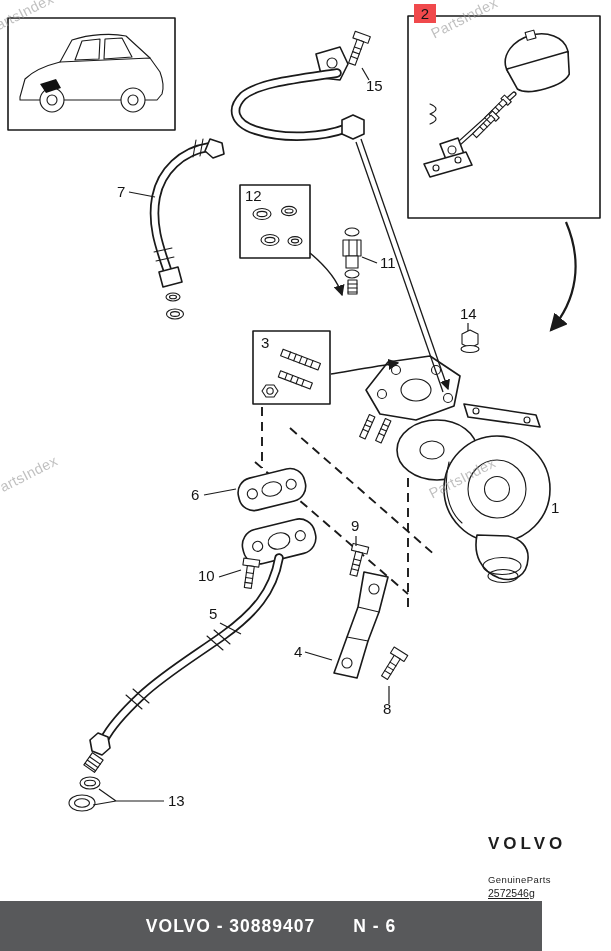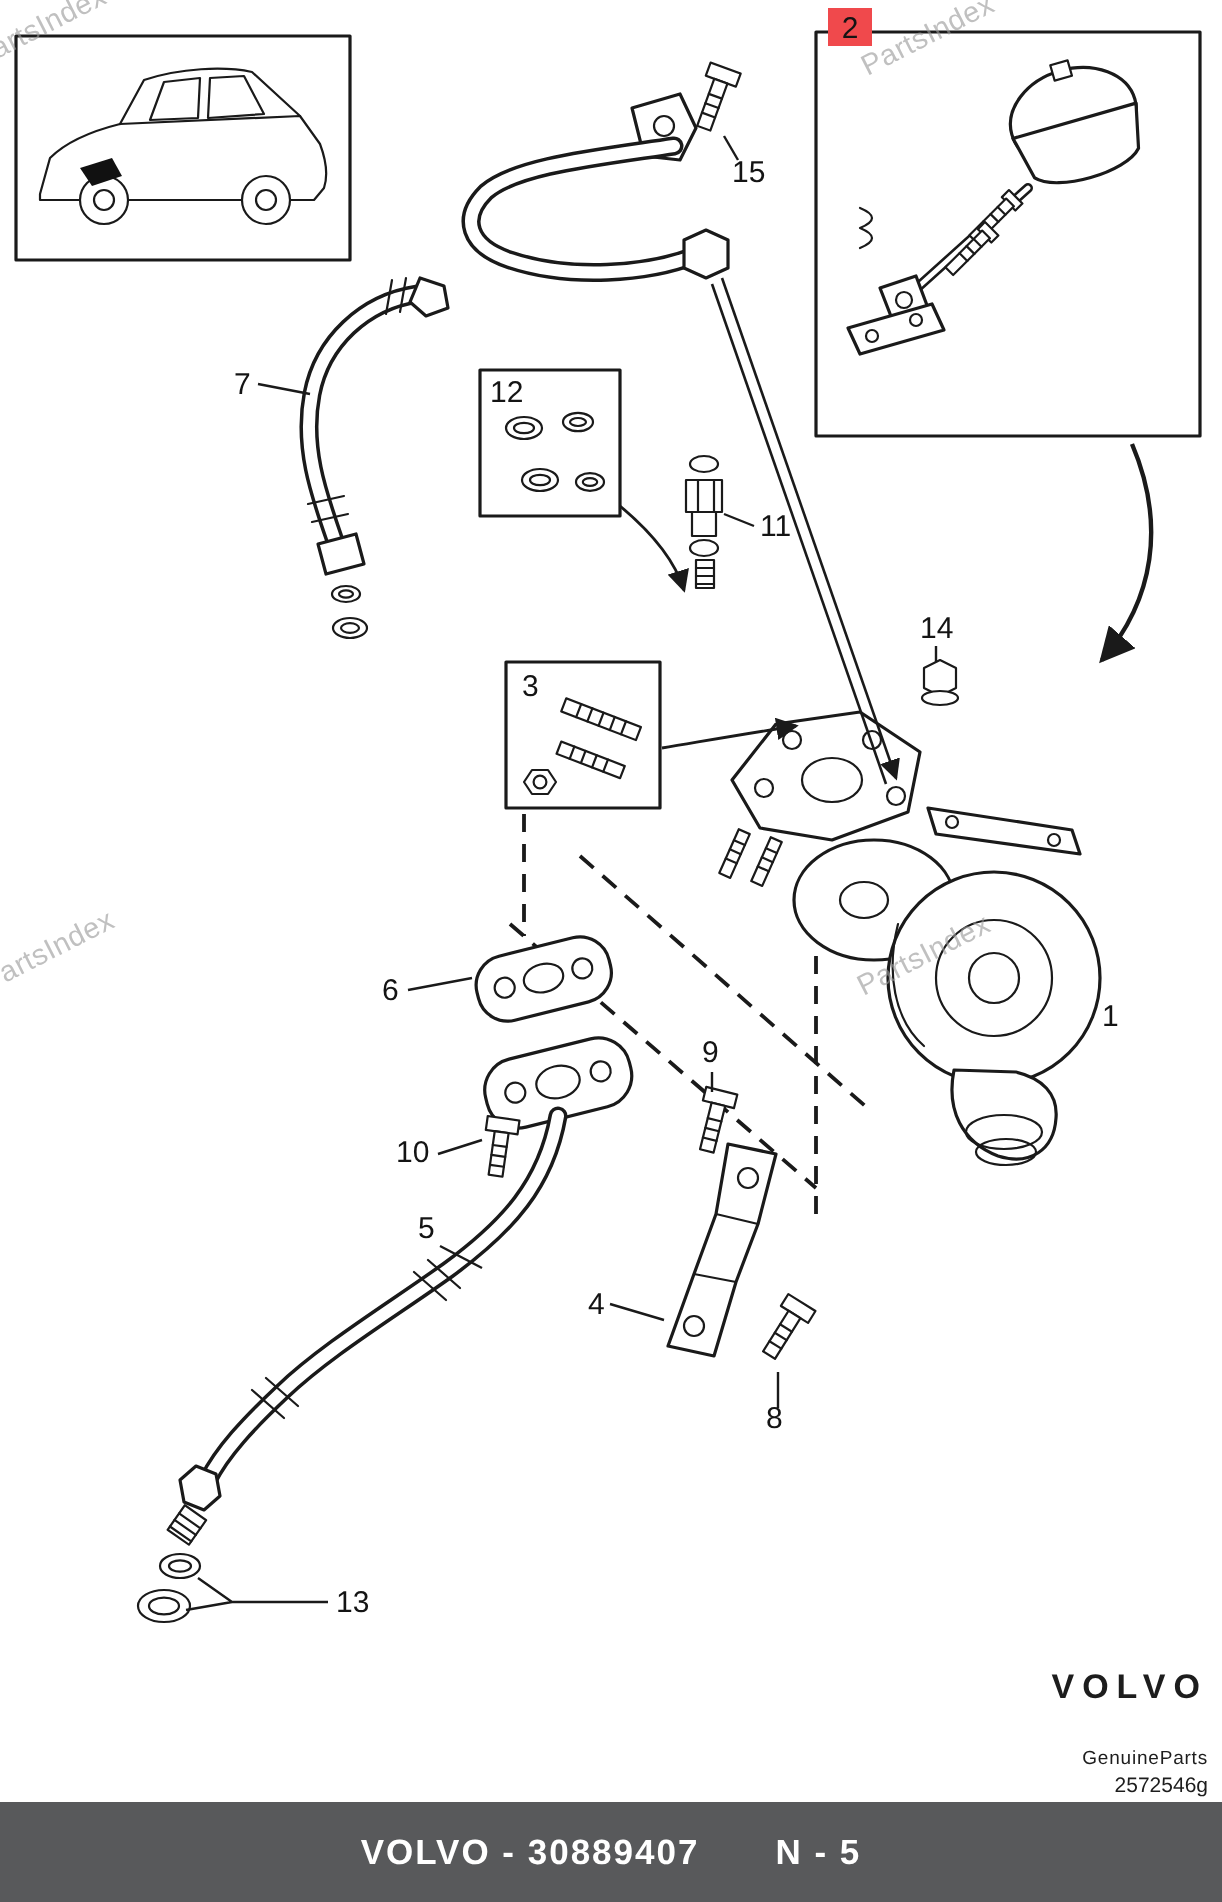--- a/index.html
+++ b/index.html
@@ -9,27 +9,27 @@
 
   
   .wm { position:absolute; z-index:4; font-size:14.5px; color:#9a9a9a; opacity:.62;
         transform:rotate(-27deg); letter-spacing:.3px; white-space:nowrap; pointer-events:none; }
   .wm1 { left:-16px; top:6px; }
   .wm2 { left:428px; top:10px; }
   .wm3 { left:-12px; top:468px; }
   .wm4 { left:426px; top:470px; }
 
   
-  .branding { position:absolute; left:488px; top:834px; width:116px; text-align:right; z-index:2; color:#1d1d1d; }
+  .branding { position:absolute; left:488px; top:834px; width:116px; text-align:left; z-index:2; color:#1d1d1d; }
   .brand-logo { font-weight:bold; font-size:17px; letter-spacing:4px; }
   .brand-genuine { font-size:9.5px; margin-top:20px; letter-spacing:.4px; }
-  .brand-code { font-size:10.5px; margin-top:2px; }
+  .brand-code { font-size:10.5px; margin-top:2px;text-decoration:underline; }
 
   
-  .footer { position:absolute; left:0; bottom:0; width:611px; height:50px; background:#58595b; z-index:6;
+  .footer { position:absolute; left:0; bottom:0; width:542px; height:50px; background:#58595b; z-index:6;
             display:flex; align-items:center; justify-content:center; gap:38px;
             color:#ffffff; font-size:17.5px; font-weight:bold; letter-spacing:1px; }
 
   
   .ln   { stroke:#1a1a1a; stroke-width:1.6; fill:none; stroke-linejoin:round; stroke-linecap:round; }
   .thin { stroke-width:1.1; }
   .wfill{ fill:#ffffff; }
   .tube-o { stroke:#1a1a1a; stroke-width:9.5; fill:none; stroke-linecap:round; }
   .tube-i { stroke:#ffffff; stroke-width:6;   fill:none; stroke-linecap:round; }
   .rod-o  { stroke:#1a1a1a; stroke-width:5;   fill:none; stroke-linecap:round; }
@@ -297,16 +297,16 @@
   <div class="wm wm4">PartsIndex</div>
 
   <div class="branding">
     <div class="brand-logo">VOLVO</div>
     <div class="brand-genuine">GenuineParts</div>
     <div class="brand-code">2572546g</div>
   </div>
 
   <div class="footer">
     <span>VOLVO - 30889407</span>
-    <span>N - 5</span>
+    <span>N - 6</span>
   </div>
 
 </div>
 
 </body></html>

